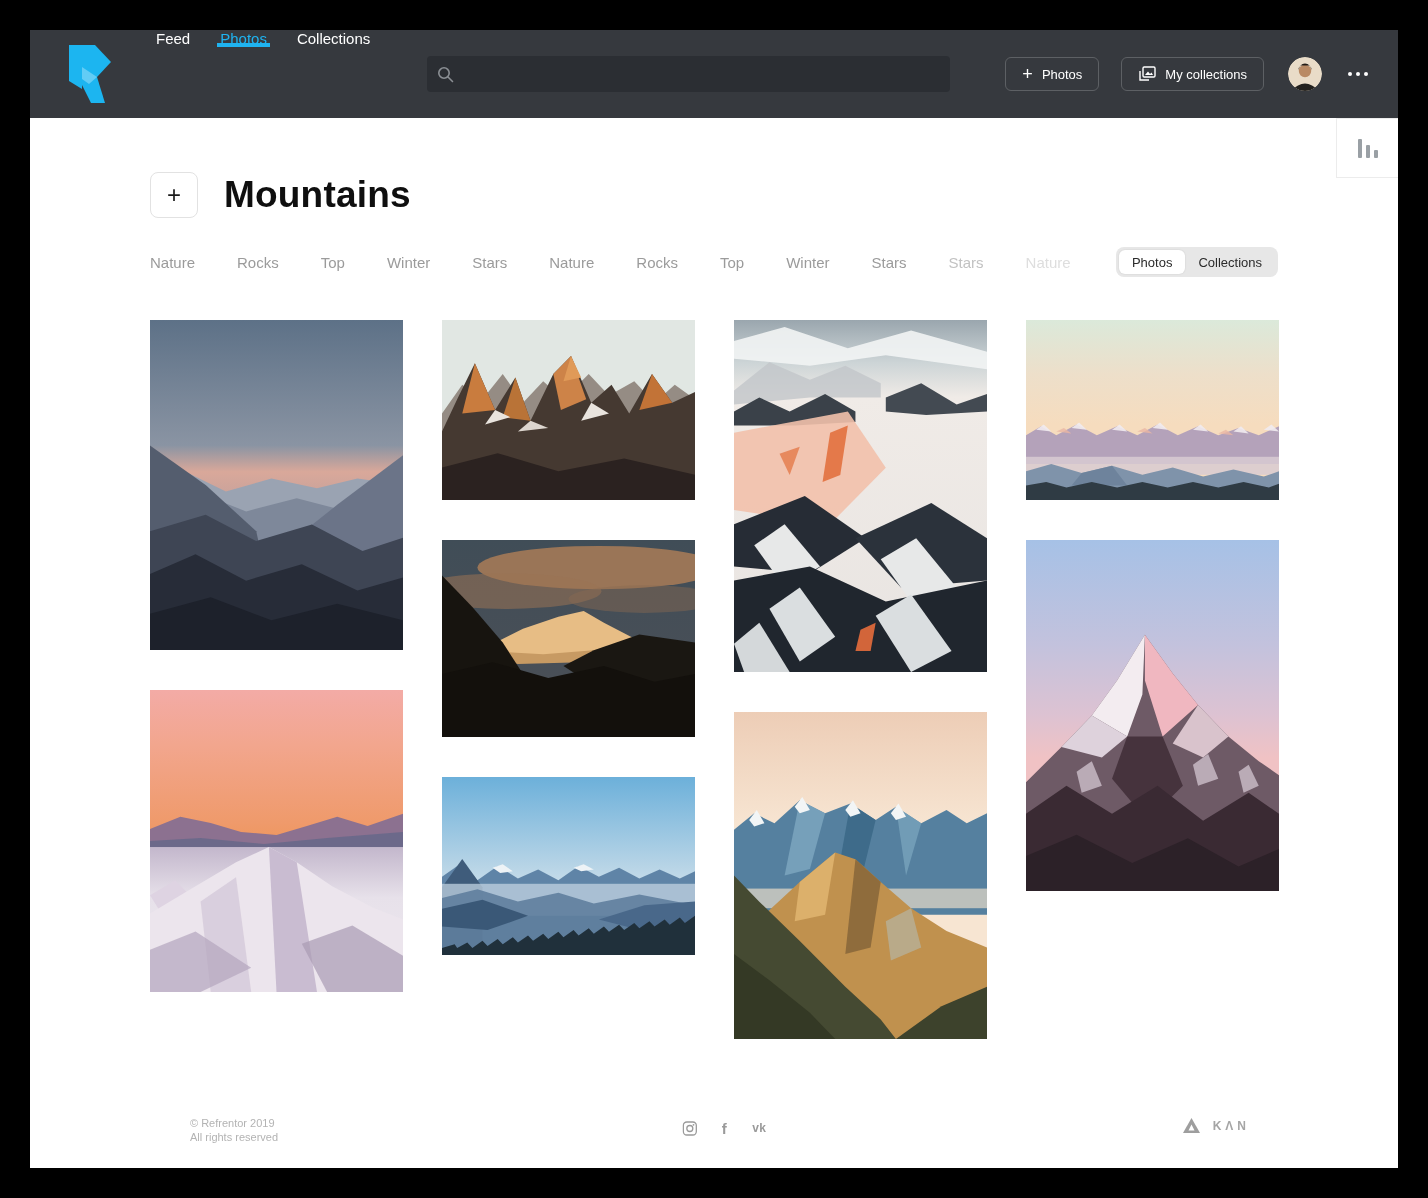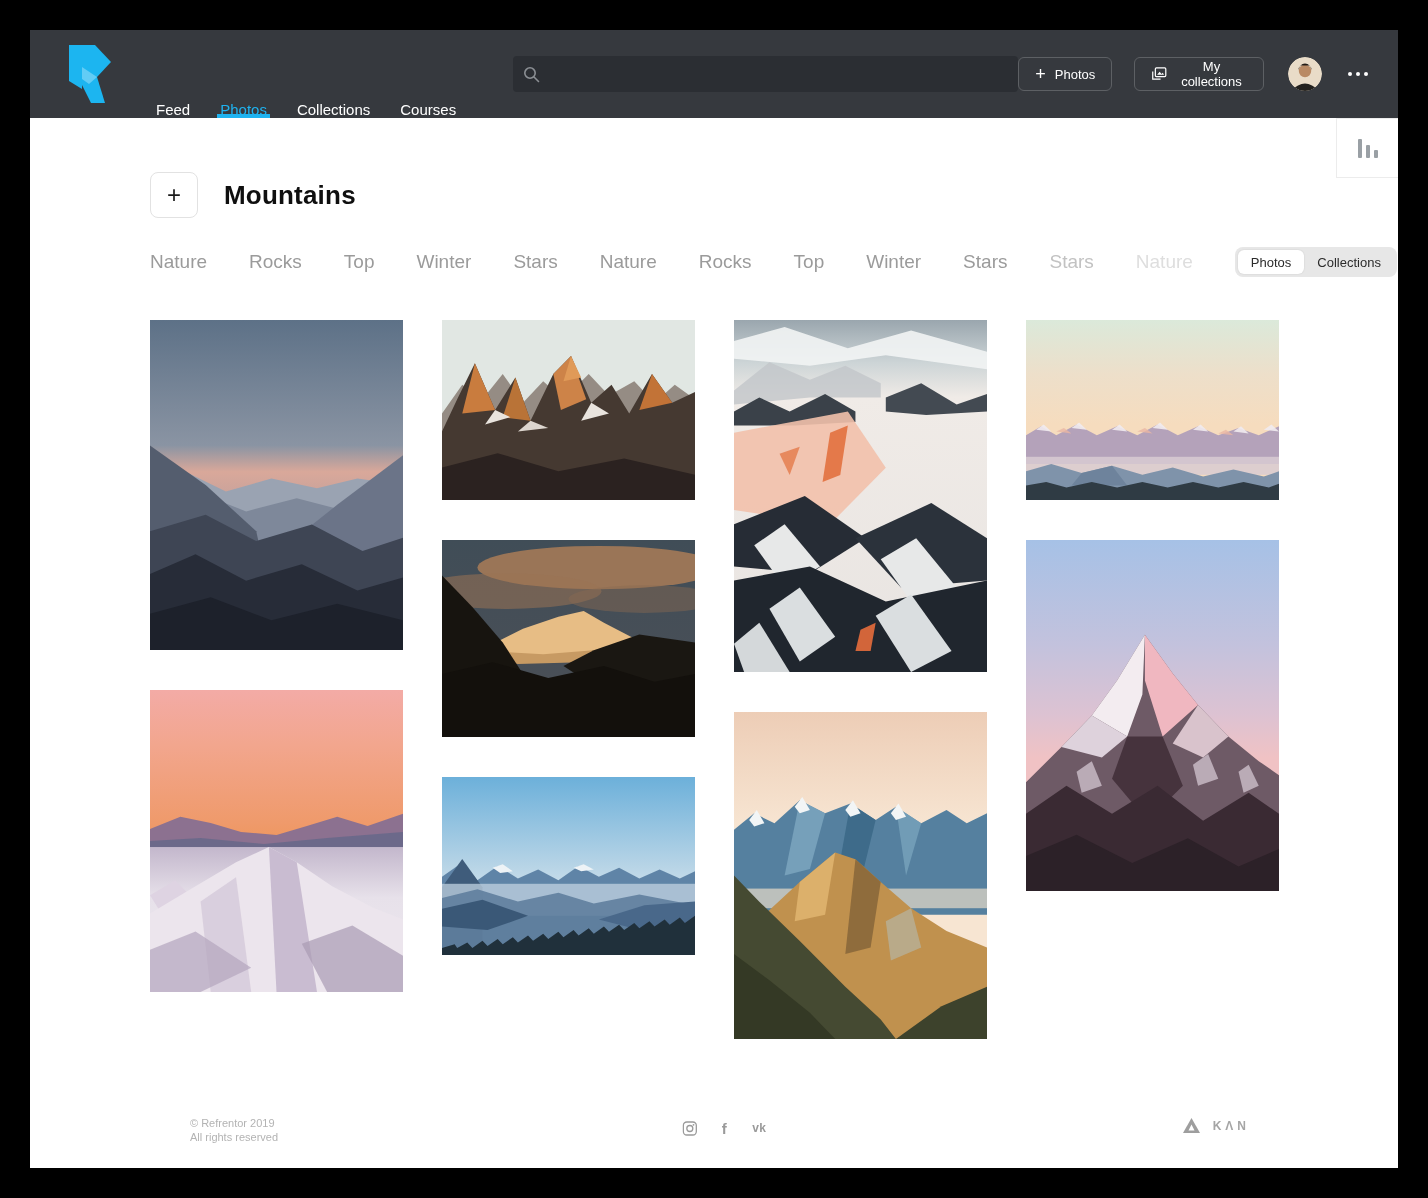--- a/index.html
+++ b/index.html
@@ -2,21 +2,21 @@
 <html><head>
 <meta charset="utf-8">
 <style>
   * { margin:0; padding:0; box-sizing:border-box; }
   html,body { width:1428px; height:1198px; background:#000; font-family:"Liberation Sans", sans-serif; }
   .app { position:relative; width:1368px; height:1138px; margin:30px; background:#fff; overflow:hidden; }
 
   
   .header { position:relative; height:88px; background:#36393e; display:flex; align-items:center; }
   .logo { margin-left:35px; width:46px; height:58px; flex:0 0 auto; }
-  .nav { display:flex; align-items:flex-end; height:100%; margin-left:30px; }
+  .nav { display:flex; align-items:flex-start; height:100%; margin-left:30px; }
   .nav-item { position:relative; display:flex; align-items:center; padding:0 15px; color:#fff; font-size:15px; cursor:pointer; }
   .nav-item.active { color:#1fb3f0; }
   .nav-item.active::after { content:''; position:absolute; left:12px; right:12px; bottom:0; height:4px; background:#1fb3f0; }
   .search { margin-left:42px; width:523px; height:36px; background:#2b2e33; border-radius:4px; display:flex; align-items:center; padding:0 10px; }
   .search svg { flex:0 0 auto; }
   .search input { flex:1; margin-left:8px; background:transparent; border:none; outline:none; color:#d8d8d8; font-size:14px; font-family:"Liberation Sans", sans-serif; }
   .hdr-right { margin-left:auto; display:flex; align-items:center; margin-right:28px; }
   .btn-outline { display:flex; align-items:center; gap:9px; height:34px; padding:0 16px; border:1px solid #5d6064; border-radius:6px; color:#fff; font-size:13px; background:transparent; cursor:pointer; }
   .btn-outline + .btn-outline { margin-left:22px; }
   .plus-glyph { font-size:18px; font-weight:400; line-height:1; color:#fff; }
@@ -27,25 +27,25 @@
   
   .stats-widget { position:absolute; top:88px; right:0; width:62px; height:60px; background:#fff; border:1px solid #ececec; border-right:none; display:flex; align-items:flex-end; justify-content:center; padding-bottom:19px; cursor:pointer; }
   .stats-widget i { display:block; width:4px; background:#9aa0a5; border-radius:1px; margin:0 2px; }
   .stats-widget i.b1 { height:19px; }
   .stats-widget i.b2 { height:13px; }
   .stats-widget i.b3 { height:8px; }
 
   
   .title-row { display:flex; align-items:center; margin:54px 0 0 120px; }
   .add-btn { width:48px; height:46px; border:1px solid #e2e2e2; border-radius:8px; background:#fff; font-size:24px; font-weight:300; color:#1a1a1a; cursor:pointer; line-height:1; }
-  .page-title { margin-left:26px; font-size:26px; font-weight:700; color:#0f0f0f; letter-spacing:.2px; }
+  .page-title { margin-left:26px; font-size:37px; font-weight:700; color:#0f0f0f; letter-spacing:.2px; }
 
   
   .tags-row { display:flex; align-items:center; margin:29px 120px 0 120px; height:30px; }
-  .tag { color:#9b9b9b; font-size:19px; margin-right:42px; cursor:pointer; white-space:nowrap; }
+  .tag { color:#9b9b9b; font-size:15px; margin-right:42px; cursor:pointer; white-space:nowrap; }
   .tag:nth-of-type(11) { color:#c2c2c2; }
   .tag:nth-of-type(12) { color:#dedede; }
   .view-toggle { margin-left:auto; display:flex; align-items:center; background:#e7e7e7; border-radius:8px; padding:3px; height:30px; }
   .view-toggle .opt { font-size:13px; color:#2b2b2b; padding:0 13px; height:24px; display:flex; align-items:center; border-radius:6px; cursor:pointer; }
   .view-toggle .opt.active { background:#fff; box-shadow:0 0 2px rgba(0,0,0,.12); }
 
   
   .grid { display:flex; gap:39px; margin:43px 0 0 120px; }
   .col { display:flex; flex-direction:column; gap:40px; width:253px; }
   .tile { width:253px; cursor:pointer; overflow:hidden; }
@@ -76,23 +76,20 @@
 
     <div class="nav">
       <div class="nav-item">
           <span>Feed</span>
         </div>
       <div class="nav-item active">
           <span>Photos</span>
         </div>
       <div class="nav-item">
           <span>Collections</span>
-        </div>
-      <div class="nav-item">
-          <span>Courses</span>
         </div>
     </div>
 
     <div class="search">
       <svg width="17" height="17" viewBox="0 0 17 17">
         <circle cx="7" cy="7" r="5.2" fill="none" stroke="#8b8f94" stroke-width="1.6"></circle>
         <line x1="11" y1="11" x2="15.5" y2="15.5" stroke="#8b8f94" stroke-width="1.6" stroke-linecap="round"></line>
       </svg>
       <input type="text" placeholder="" style="">
     </div>

